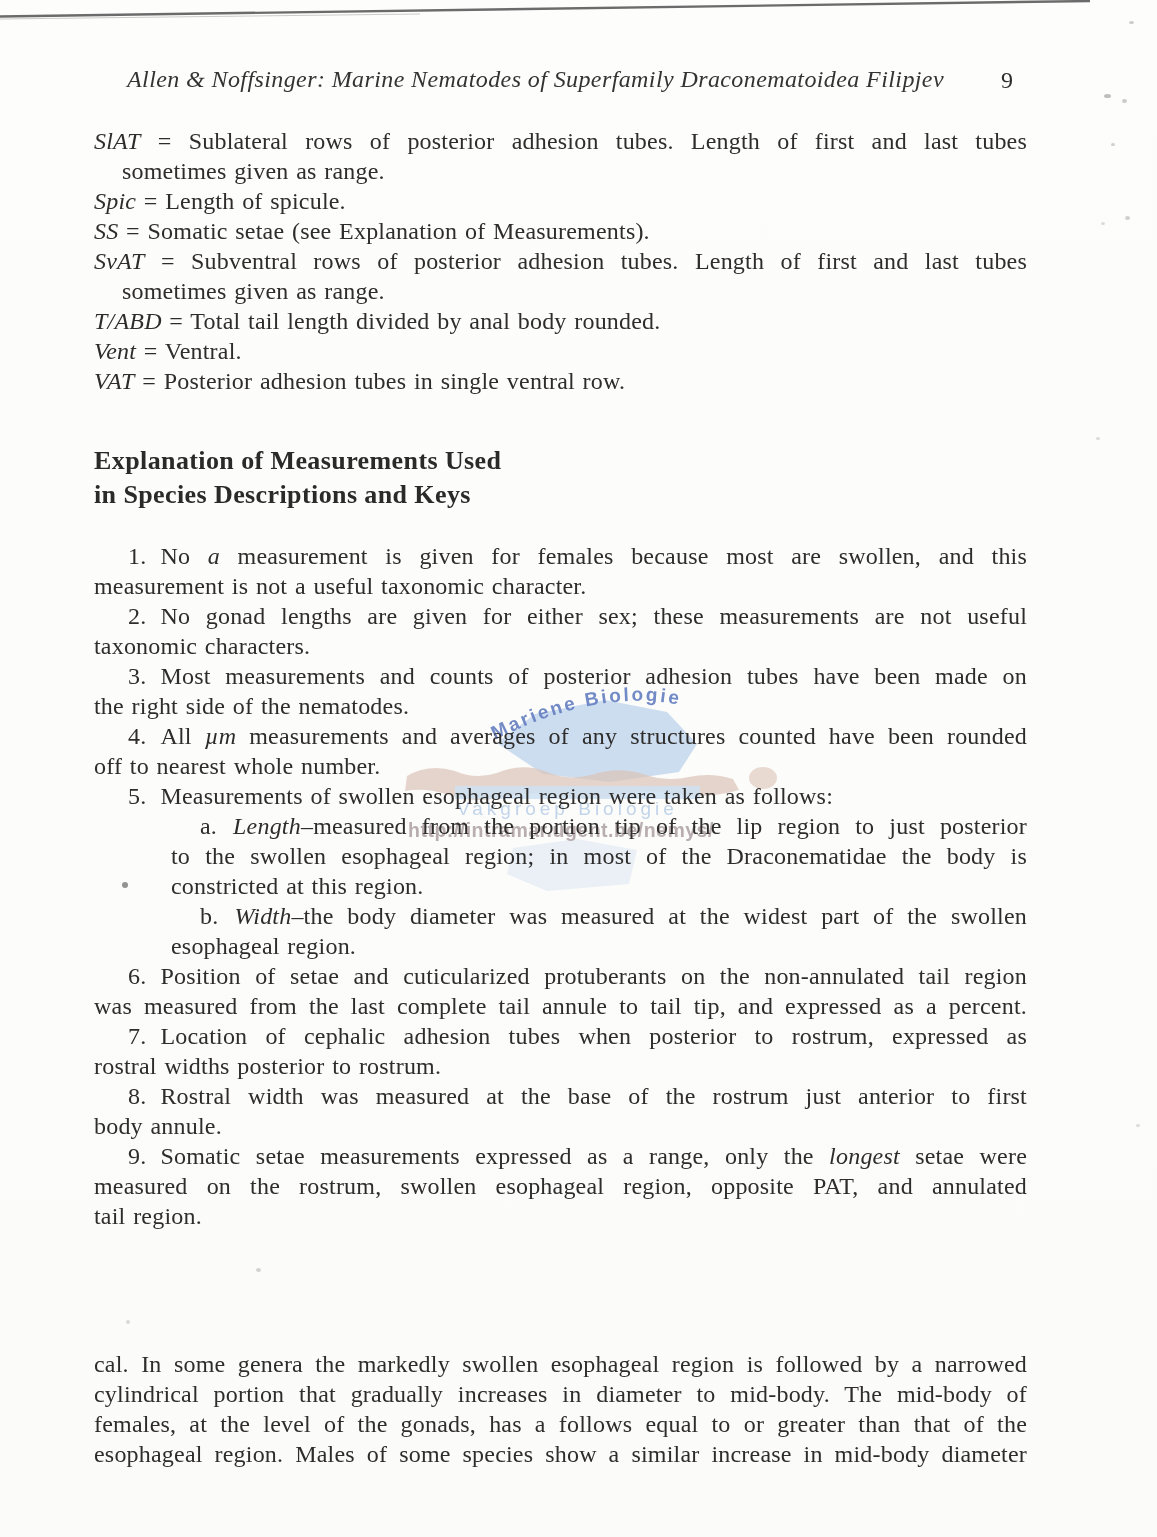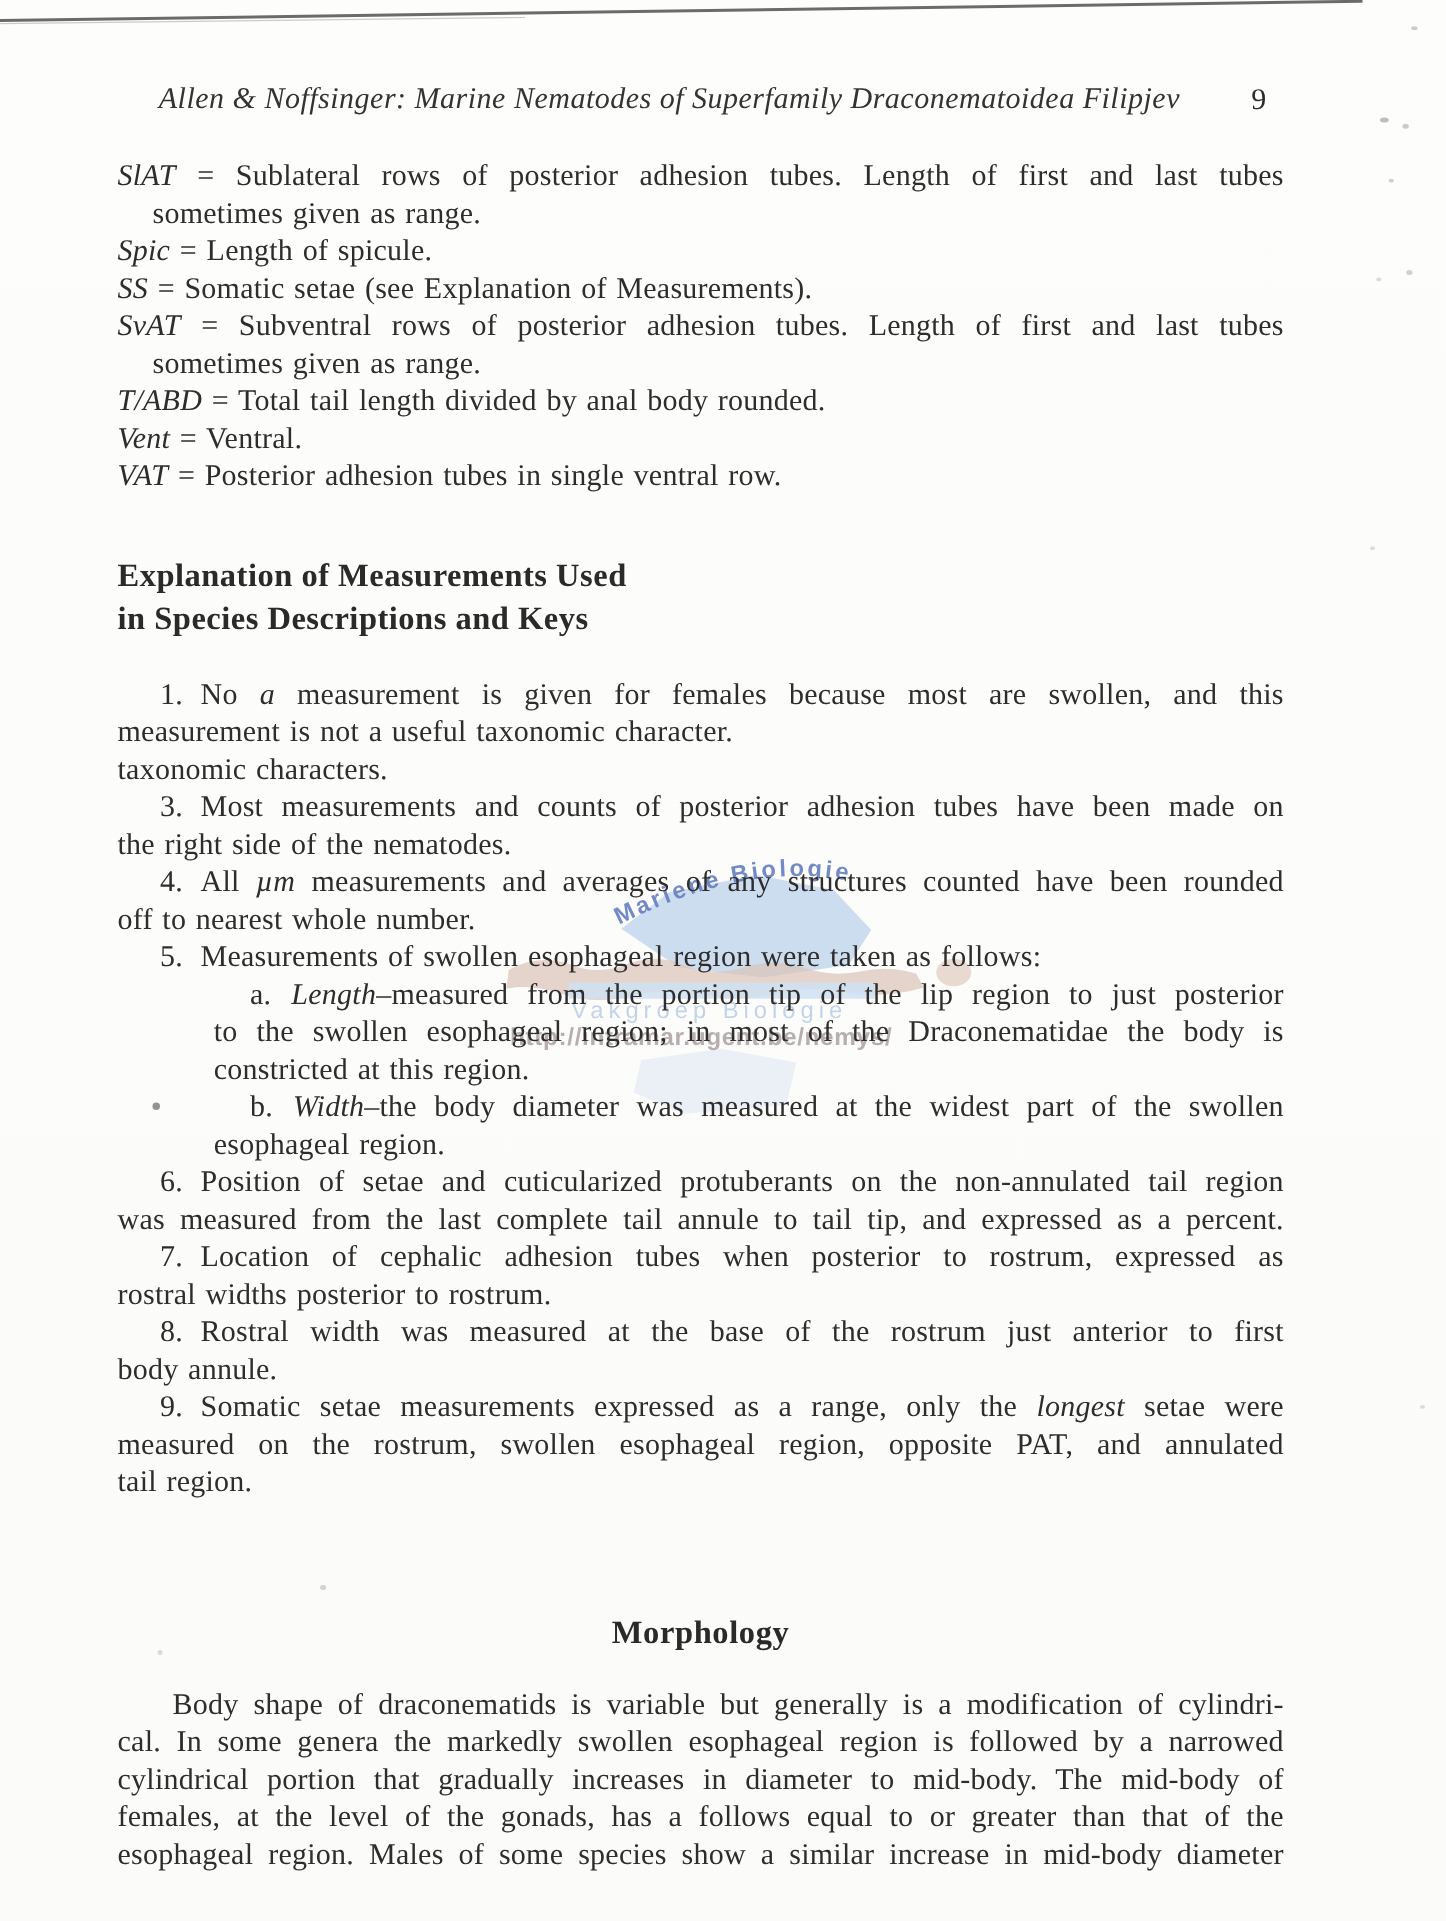--- a/index.html
+++ b/index.html
@@ -90,20 +90,21 @@
 
   <div class="abs content heading1 txt-layer">
     <div>Explanation of Measurements Used</div>
     <div>in Species Descriptions and Keys</div>
   </div>
 
   <div class="abs content list txt-layer">
     <div class="line jl fl"><span class="num">1.</span><span>No </span><i>a</i><span> measurement is given for females because most are swollen, and this</span></div>
     <div class="line ll">measurement is not a useful taxonomic character.</div>
 
+    <div class="line jl fl"><span class="num">2.</span><span>No gonad lengths are given for either sex; these measurements are not useful</span></div>
     <div class="line ll">taxonomic characters.</div>
 
     <div class="line jl fl"><span class="num">3.</span><span>Most measurements and counts of posterior adhesion tubes have been made on</span></div>
     <div class="line ll">the right side of the nematodes.</div>
 
     <div class="line jl fl"><span class="num">4.</span><span>All </span><i>µm</i><span> measurements and averages of any structures counted have been rounded</span></div>
     <div class="line ll">off to nearest whole number.</div>
 
     <div class="line ll fl"><span class="num">5.</span><span>Measurements of swollen esophageal region were taken as follows:</span></div>
 
@@ -121,24 +122,22 @@
     <div class="line ll">rostral widths posterior to rostrum.</div>
 
     <div class="line jl fl"><span class="num">8.</span><span>Rostral width was measured at the base of the rostrum just anterior to first</span></div>
     <div class="line ll">body annule.</div>
 
     <div class="line jl fl"><span class="num">9.</span><span>Somatic setae measurements expressed as a range, only the </span><i>longest</i><span> setae were</span></div>
     <div class="line jl">measured on the rostrum, swollen esophageal region, opposite PAT, and annulated</div>
     <div class="line ll">tail region.</div>
   </div>
 
-  <div class="abs content heading2 txt-layer">Morphology</div>
 
   <div class="abs content para txt-layer">
-    <div class="line jl pind">Body shape of draconematids is variable but generally is a modification of cylindri-</div>
     <div class="line jl">cal. In some genera the markedly swollen esophageal region is followed by a narrowed</div>
     <div class="line jl">cylindrical portion that gradually increases in diameter to mid-body. The mid-body of</div>
     <div class="line jl">females, at the level of the gonads, has a follows equal to or greater than that of the</div>
     <div class="line jl">esophageal region. Males of some species show a similar increase in mid-body diameter</div>
   </div>
 
   <div class="speck" style="left:1104px; top:94px; width:7px; height:4px; background:#8a8a8a; opacity:.55;"></div>
   <div class="speck" style="left:1122px; top:99px; width:5px; height:4px; background:#9a9a9a; opacity:.5;"></div>
   <div class="speck" style="left:1111px; top:143px; width:4px; height:3px; background:#a0a0a0; opacity:.5;"></div>
   <div class="speck" style="left:1125px; top:216px; width:5px; height:4px; background:#9a9a9a; opacity:.45;"></div>

